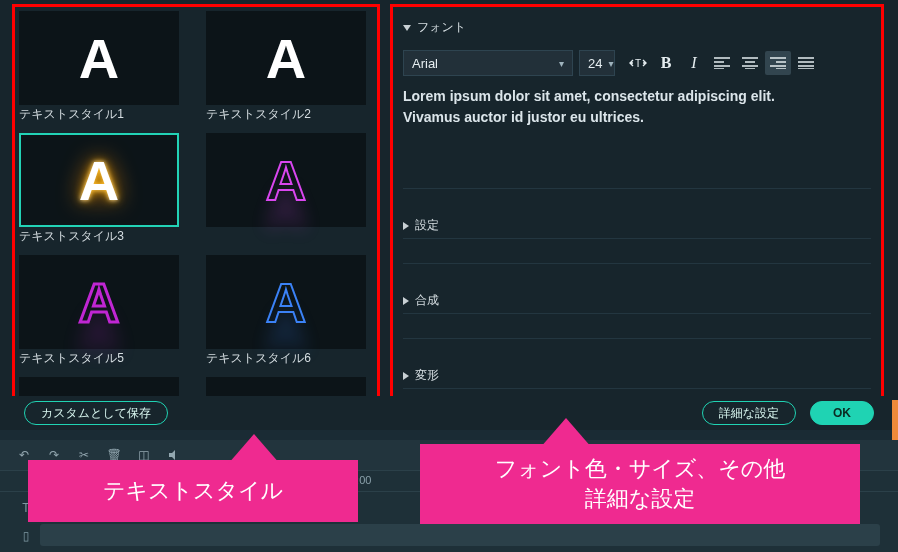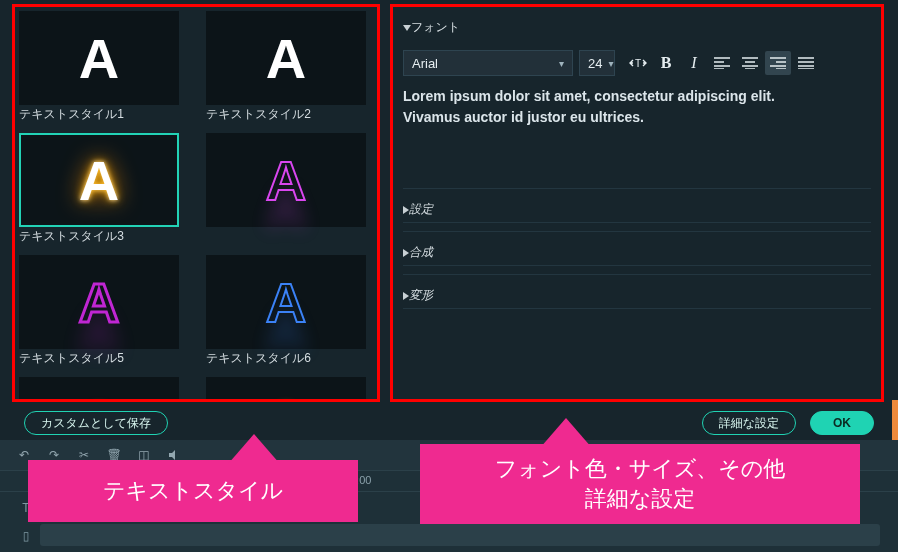--- a/index.html
+++ b/index.html
@@ -62,21 +62,21 @@
   
   .font-panel {
     position: absolute;
     left: 390px; top: 4px;
     width: 494px; height: 398px;
     border: 3px solid #ff0000;
     padding: 8px 10px;
     background: #17252c;
   }
   .section-header {
-    display: flex; align-items: center; 
+    display: flex; align-items: center; gap: 6px;
     font-size: 12px; color: #d6dee2;
     padding: 4px 0;
     cursor: pointer;
     border-bottom: 1px solid #233640;
   }
   .section-header.no-border { border-bottom: none; }
   .caret { display:inline-block; width:0;height:0; }
   .caret.down { border-left:4px solid transparent; border-right:4px solid transparent; border-top:6px solid #c8d0d4;}
   .caret.right{ border-top:4px solid transparent; border-bottom:4px solid transparent; border-left:6px solid #c8d0d4;}
 
@@ -108,29 +108,28 @@
   .tbtn svg { display:block; }
 
   .preview-text {
     color: #dbe5ea; font-size: 14px; line-height: 1.5;
     padding: 2px 0 60px 0;
     white-space: pre-line;
     font-weight: bold;
   }
 
   .section-collapsed {
-    padding: 8px 0;
+    padding: 24px 0;
     border-top: 1px solid #233640;
-    font-style: italic;
   }
 
   
   .bottom-bar {
     position: absolute;
-    left: 0; right: 0; top: 406px; height: 34px;
+    left: 0; right: 0; top: 396px; height: 34px;
     display: flex; align-items: center;
     padding: 0 24px;
     background: #17252c;
   }
   .pill-btn {
     height: 24px; padding: 0 16px;
     border-radius: 12px;
     border: 1.5px solid #20d3b3;
     color: #d9f7f0; background: transparent;
     font-size: 12px; cursor: pointer;

